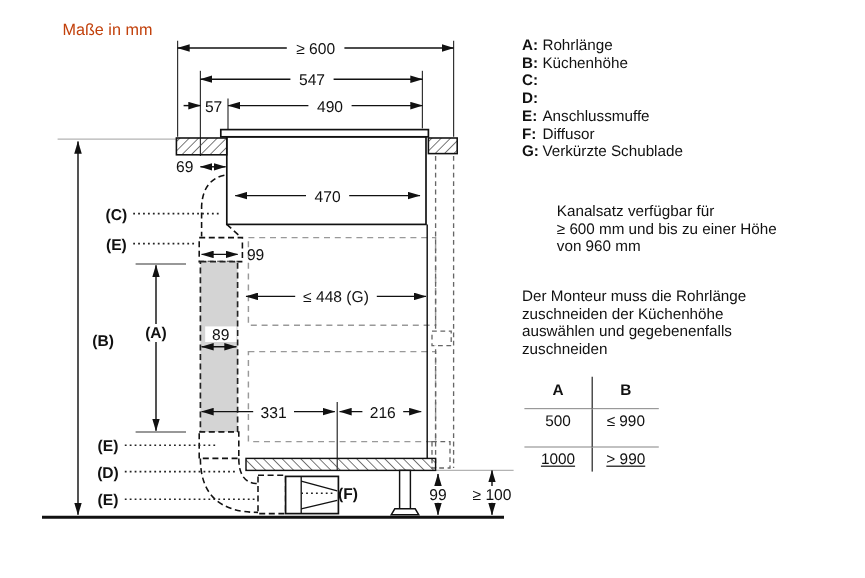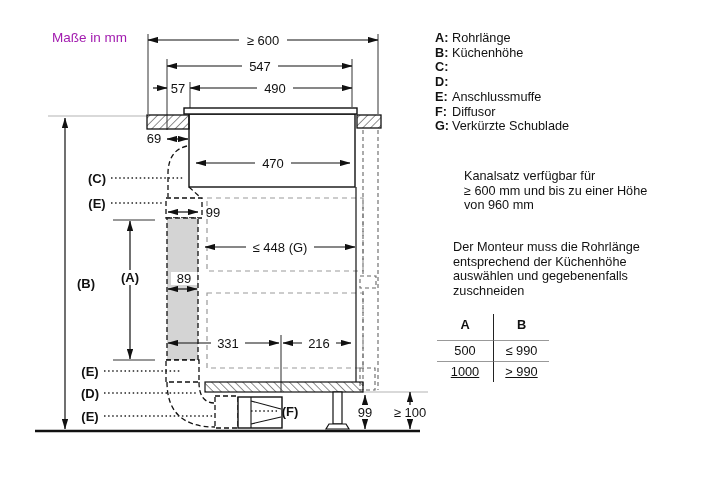--- a/index.html
+++ b/index.html
@@ -1,32 +1,32 @@
 <!DOCTYPE html>
 <html><head>
 <meta charset="utf-8">
 <style>
   html,body{margin:0;padding:0;background:#fff;}
   .stage{position:relative;width:721px;height:482px;background:#ffffff;overflow:hidden;
          font-family:"Liberation Sans",sans-serif;color:#111;}
-  .title{position:absolute;left:52px;top:30px;font-size:13.5px;color:#a21caf;}
+  .title{position:absolute;left:52px;top:17px;font-size:13.5px;color:#c2410c;}
   svg{position:absolute;left:0;top:0;}
   svg text{font-family:"Liberation Sans",sans-serif;font-size:13px;fill:#111;}
   svg text.b{font-weight:bold;}
   .panel{position:absolute;left:435px;top:0;width:286px;height:482px;}
   .legend{position:absolute;left:0;top:31px;}
   .legend-row{display:flex;font-size:12.7px;line-height:14.7px;white-space:nowrap;}
   .lk{font-weight:bold;width:17px;flex:0 0 auto;}
   .note{position:absolute;left:0;font-size:12.7px;line-height:14.5px;white-space:nowrap;}
   .note1{top:169px;margin-left:29px;}
-  .note2{top:240px;margin-left:18px;}
+  .note2{top:240px;}
   .spec-table{position:absolute;left:2px;top:314px;display:grid;grid-template-columns:56px 56px;font-size:12.8px;}
   .spec-table .cell{text-align:center;}
   .spec-table .head{font-weight:bold;padding:3px 0 8px;border-bottom:1.5px solid #999;}
-  .spec-table .r1{padding:2px 0 3px;border-bottom:1.5px solid #999;}
+  .spec-table .r1{padding:2px 0 14px;border-bottom:1.5px solid #999;}
   .spec-table .r2{padding:2px 0 3px;text-decoration:underline;}
   .spec-table .colB{border-left:1.4px solid #222;}
 </style>
 </head>
 <body>
 
 <div class="stage">
 
   <div class="title">Maße in mm</div>
 
@@ -204,21 +204,21 @@
     </div>
 
     <div class="note note1">
       <div>Kanalsatz verfügbar für</div>
       <div>≥ 600 mm und bis zu einer Höhe</div>
       <div>von 960 mm</div>
     </div>
 
     <div class="note note2">
       <div>Der Monteur muss die Rohrlänge</div>
-      <div>entsprechend der Küchenhöhe</div>
+      <div>zuschneiden der Küchenhöhe</div>
       <div>auswählen und gegebenenfalls</div>
       <div>zuschneiden</div>
     </div>
 
     <div class="spec-table">
       <div class="cell head">A</div>
       <div class="cell head colB">B</div>
       <div class="cell r1">500</div>
       <div class="cell r1 colB">≤ 990</div>
       <div class="cell r2">1000</div>

